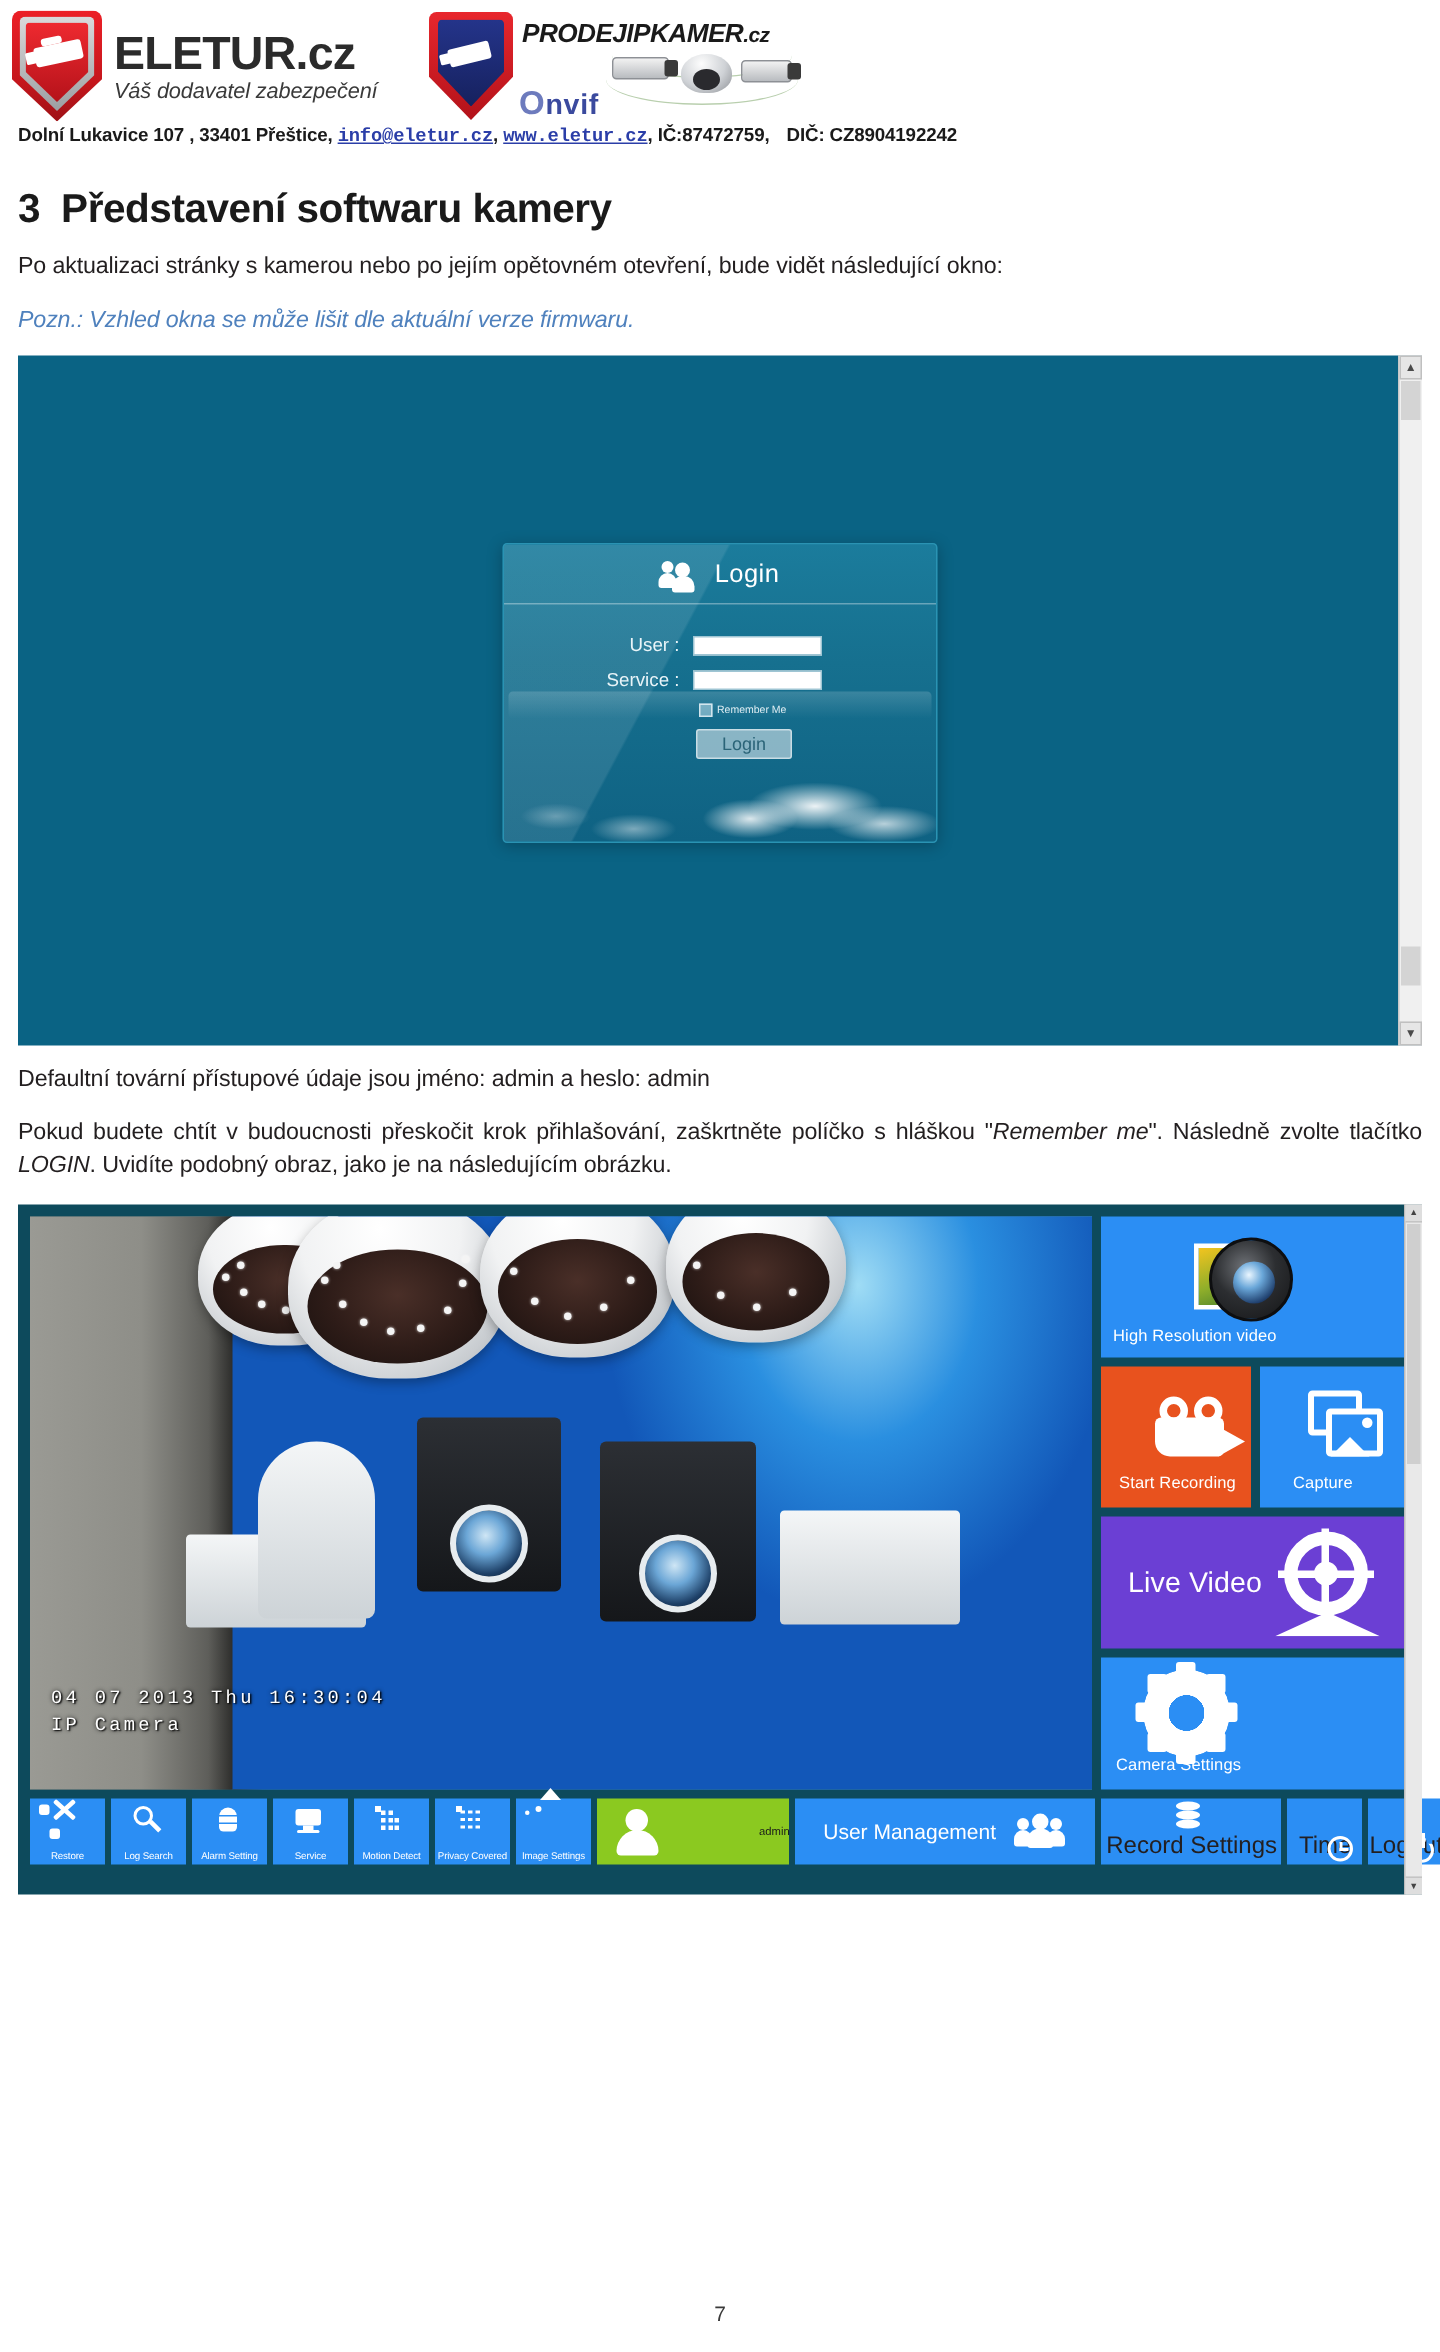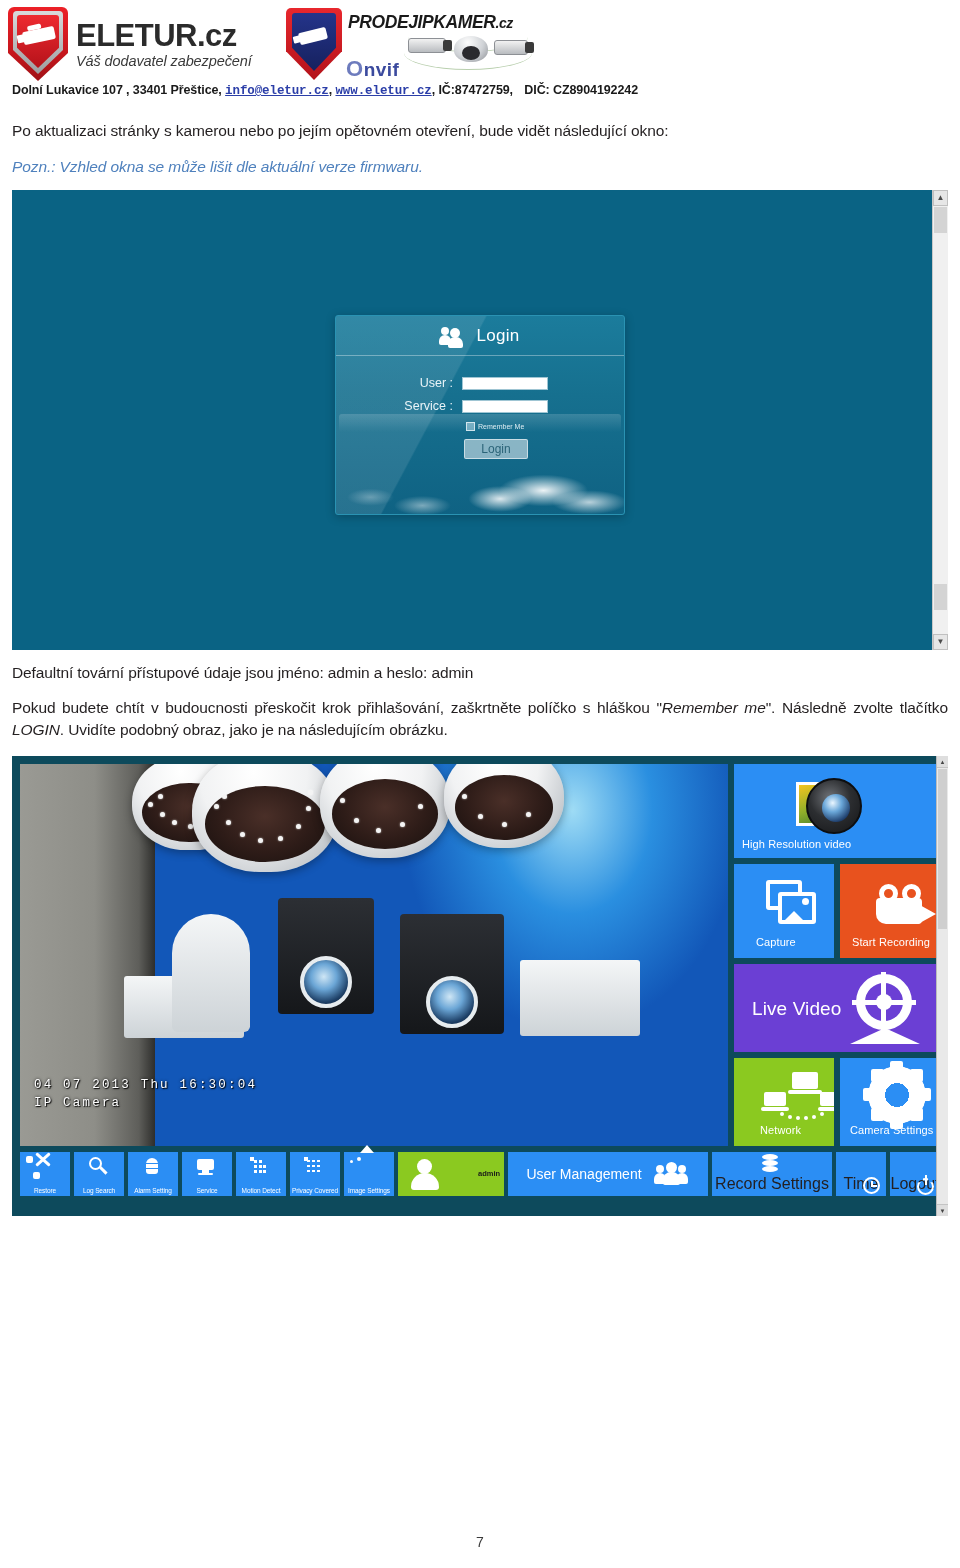--- a/index.html
+++ b/index.html
@@ -372,21 +372,21 @@
     position:relative; background:#2b8ef4; color:#fff;
     display:flex; flex-direction:column; align-items:center; justify-content:flex-end;
     padding-bottom:2px; width:50px; flex:0 0 50px;
   }
   .tb .tb-label { font-size:6.5px; letter-spacing:-0.1px; white-space:nowrap; }
   .tb .tb-ico { position:absolute; top:4px; left:50%; transform:translateX(-50%); width:24px; height:24px; }
   .tb-user { flex:1 1 auto; background:#8bc920; display:flex; align-items:center; }
   .tb-user .av { position:relative; width:38px; height:32px; margin-left:8px; }
   .tb-user .av .h { position:absolute; left:11px; top:1px; width:15px; height:15px; border-radius:50%; background:#fff; }
   .tb-user .av .b { position:absolute; left:5px; top:15px; width:28px; height:17px; border-radius:14px 14px 3px 3px; background:#fff; }
-  .tb-user .uname { font-size:7.5px; color:#1a1a1a; margin-left:34px;font-weight:bold; }
+  .tb-user .uname { font-size:7.5px; color:#1a1a1a; margin-left:62px; }
   .tb-um {
     flex:0 0 200px; background:#2b8ef4; display:flex; align-items:center;
     justify-content:center; gap:14px;
   }
   .tb-um .lbl { font-size:14px; color:#fff; }
   .tb-wide { flex:0 0 120px; background:#2b8ef4; position:relative;
     display:flex; flex-direction:column; align-items:center; justify-content:flex-end; padding-bottom:3px; }
   .tb-sm { flex:0 0 50px; background:#2b8ef4; position:relative;
     display:flex; flex-direction:column; align-items:center; justify-content:flex-end; padding-bottom:3px; }
 
@@ -472,20 +472,23 @@
     <span>Dolní Lukavice 107 , 33401 Přeštice,</span>
     <a href="#">info@eletur.cz</a><span>,</span>
     <a href="#">www.eletur.cz</a><span>, IČ:87472759,</span>
     <span style="margin-left:8px">DIČ: CZ8904192242</span>
   </div>
   <div class="letterhead-rule"></div>
 </div>
 
 <div class="doc">
 
+  <div class="h1">
+    <span class="num">3</span><span>Představení softwaru kamery</span>
+  </div>
 
   <div class="para">Po aktualizaci stránky s kamerou nebo po jejím opětovném otevření, bude vidět následující okno:</div>
 
   <div class="note">Pozn.: Vzhled okna se může lišit dle aktuální verze firmwaru.</div>
 
   <div class="shot-login">
 
     <div class="login-panel">
       <div class="login-clouds"></div>
       <div class="login-sheen"></div>
@@ -602,71 +605,52 @@
           <div class="cam-lens-icon">
             <div class="photo"></div>
             <div class="lensbody">
                 <div class="lensglass"></div>
               </div>
           </div>
           <div class="tile-label">High Resolution video</div>
         </div>
 
         <div class="t-row">
+          <div class="tile t-record">
+            <div class="ico-video">
+              <span class="r1"></span>
+                <span class="r2"></span>
+                <span class="body"></span>
+                <span class="horn"></span>
+            </div>
+            <div class="tile-label">Start Recording</div>
+          </div>
           <div class="tile t-capture">
             <div class="ico-capture">
               <span class="bk"></span>
                 <span class="fr"></span>
                 <span class="sun"></span>
                 <span class="hill"></span>
             </div>
             <div class="tile-label">Capture</div>
           </div>
-          <div class="tile t-record">
-            <div class="ico-video">
-              <span class="r1"></span>
-                <span class="r2"></span>
-                <span class="body"></span>
-                <span class="horn"></span>
-            </div>
-            <div class="tile-label">Start Recording</div>
-          </div>
         </div>
 
         <div class="tile t-live">
           <div class="ico-webcam">
             <span class="cr-h"></span>
               <span class="cr-v"></span>
               <span class="ring"></span>
               <span class="pup"></span>
               <span class="base"></span>
           </div>
           <div class="tile-label">Live Video</div>
         </div>
 
         <div class="t-row2">
-          <div class="tile t-network">
-            <div class="ico-net">
-              <span class="m" style="left:28px; top:0px; width:26px; height:17px;"></span>
-              <span class="m" style="left:24px; top:18px; width:34px; height:4px;"></span>
-              <span class="m" style="left:0px; top:20px; width:22px; height:14px;"></span>
-              <span class="m" style="left:-3px; top:35px; width:28px; height:4px;"></span>
-              <span class="m" style="left:56px; top:20px; width:22px; height:14px;"></span>
-              <span class="m" style="left:54px; top:35px; width:28px; height:4px;"></span>
-              <span class="dots">
-                <span style="left:16px; top:26px;"></span>
-                  <span style="left:24px; top:29px;"></span>
-                <span style="left:32px; top:30px;"></span>
-                  <span style="left:40px; top:30px;"></span>
-                <span style="left:48px; top:29px;"></span>
-                  <span style="left:56px; top:26px;"></span>
-              </span>
-            </div>
-            <div class="tile-label">Network</div>
-          </div>
           <div class="tile t-settings">
             <div class="ico-gear">
               <span class="g"></span>
               <span class="tooth" style="left:22px; top:-5px;"></span>
               <span class="tooth" style="left:22px; top:50px;"></span>
               <span class="tooth" style="left:-5px; top:22px;"></span>
               <span class="tooth" style="left:50px; top:22px;"></span>
               <span class="tooth" style="left:3px; top:3px;"></span>
               <span class="tooth" style="left:42px; top:3px;"></span>
               <span class="tooth" style="left:3px; top:42px;"></span>

